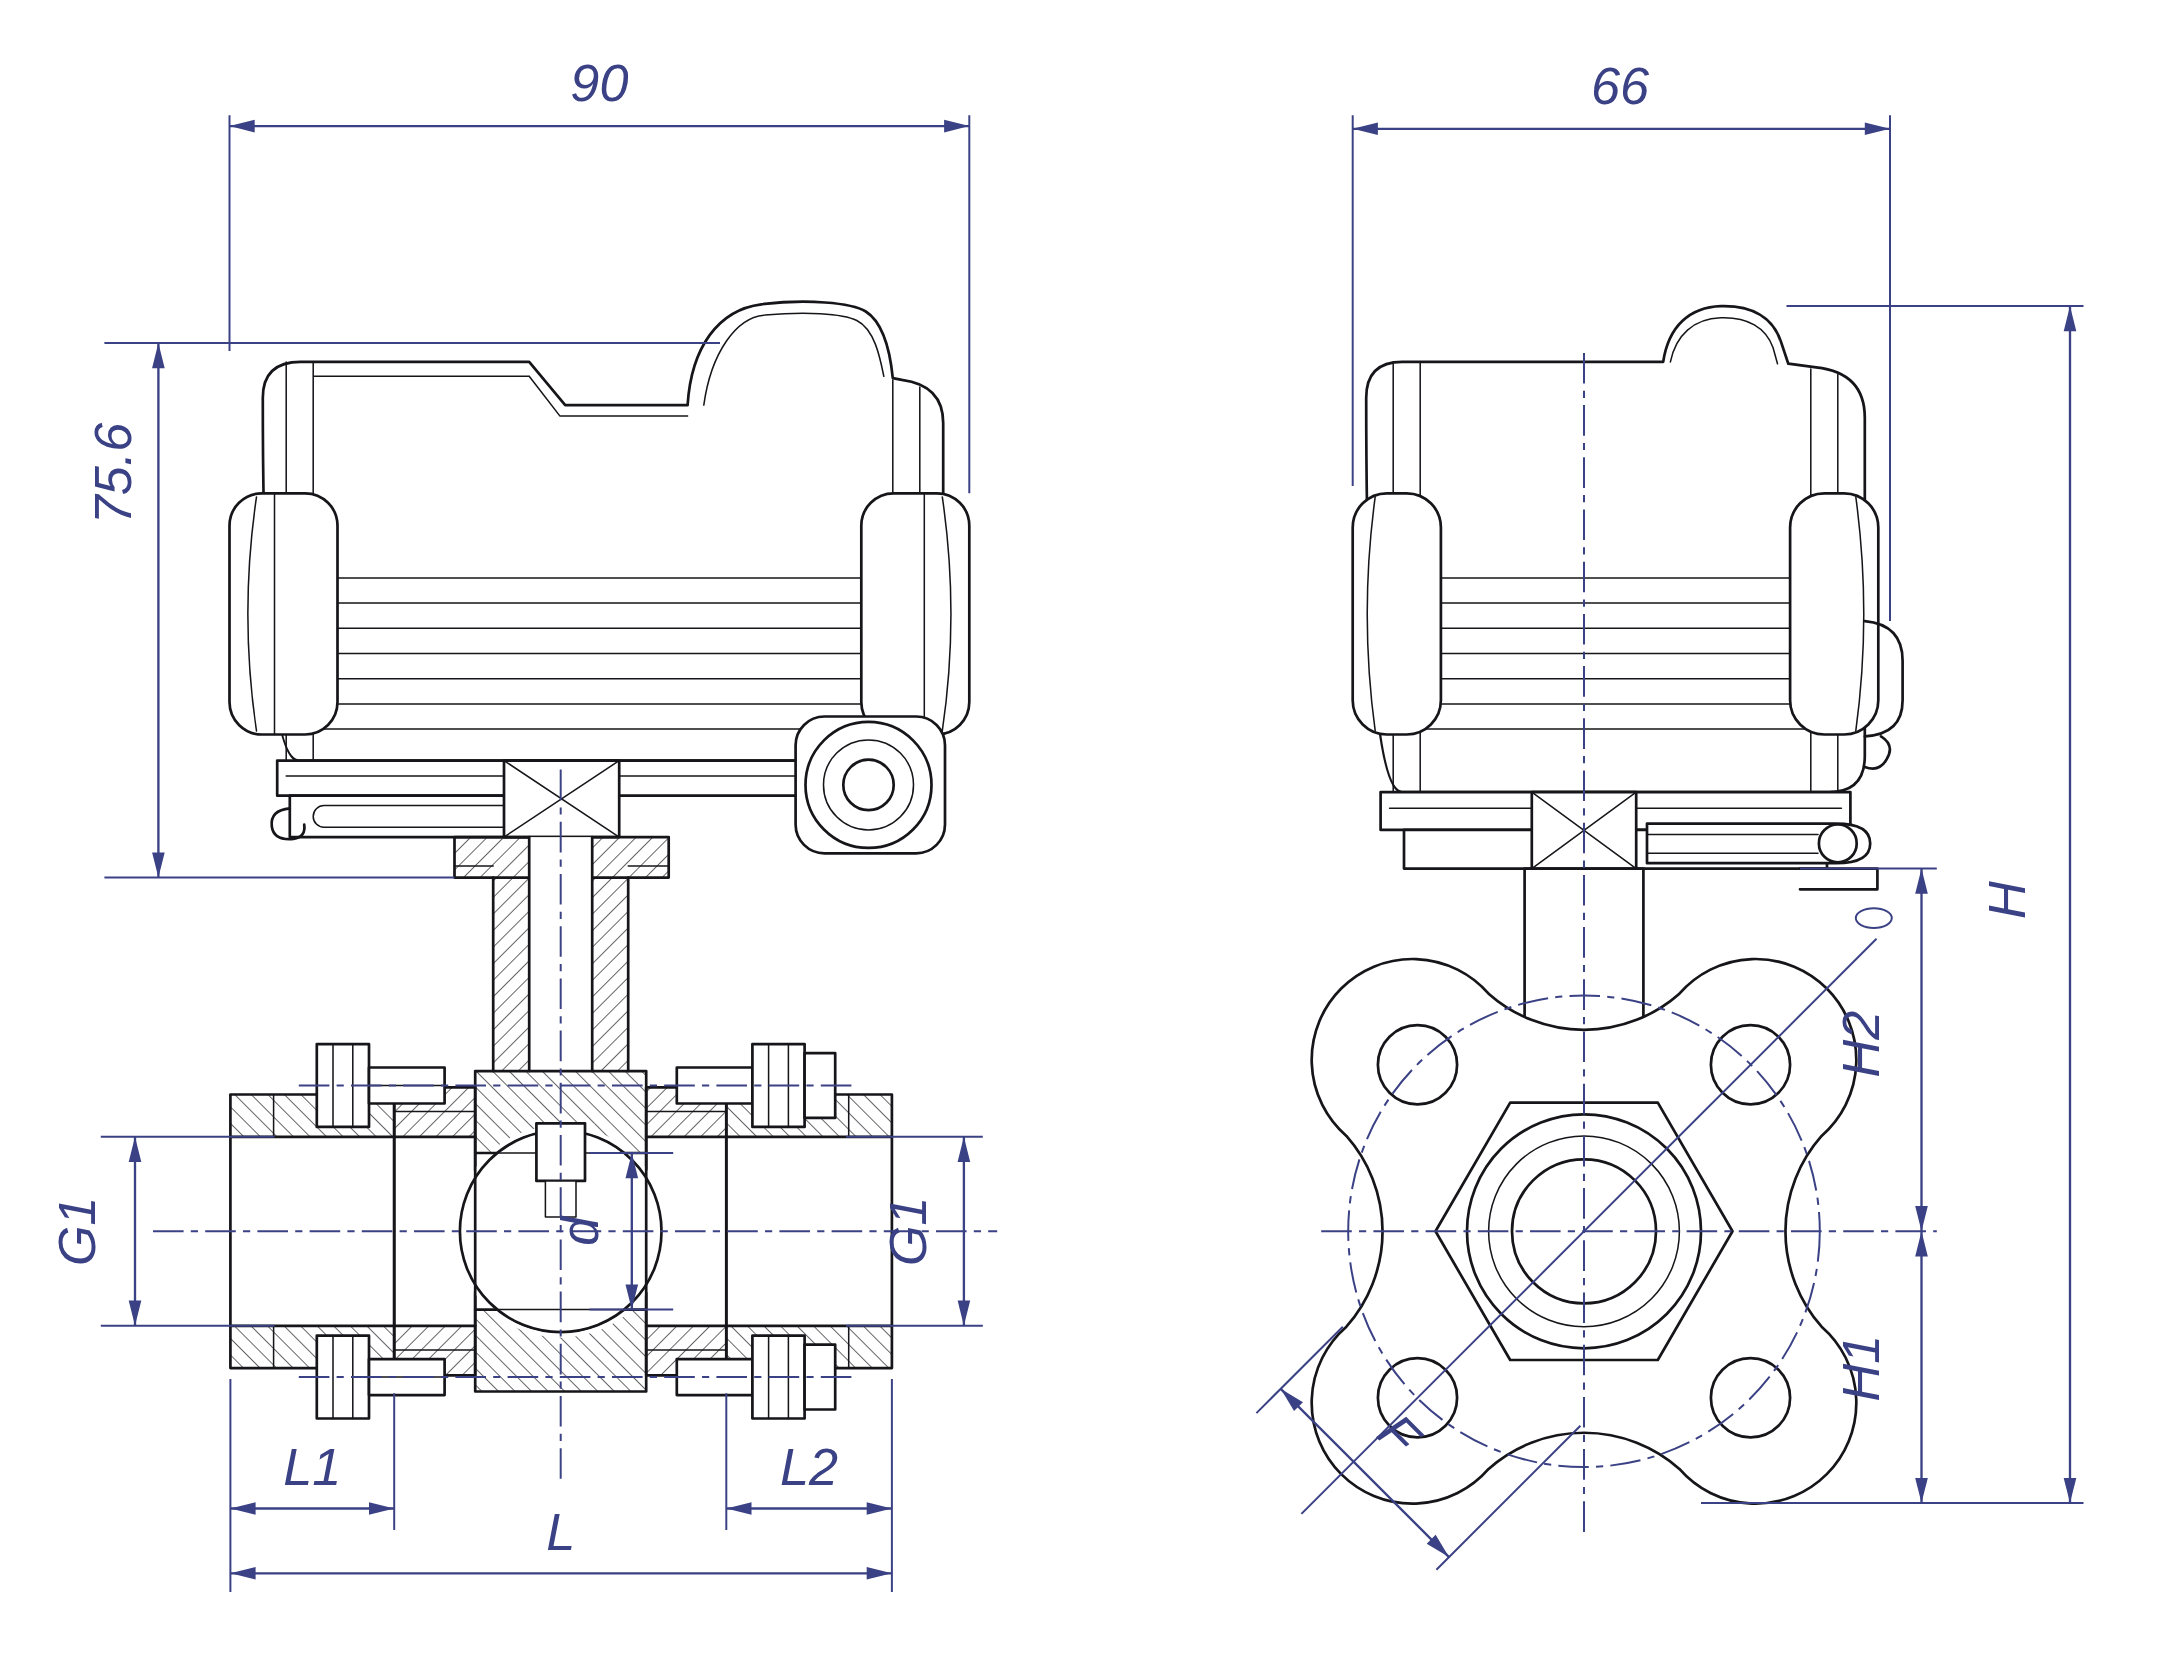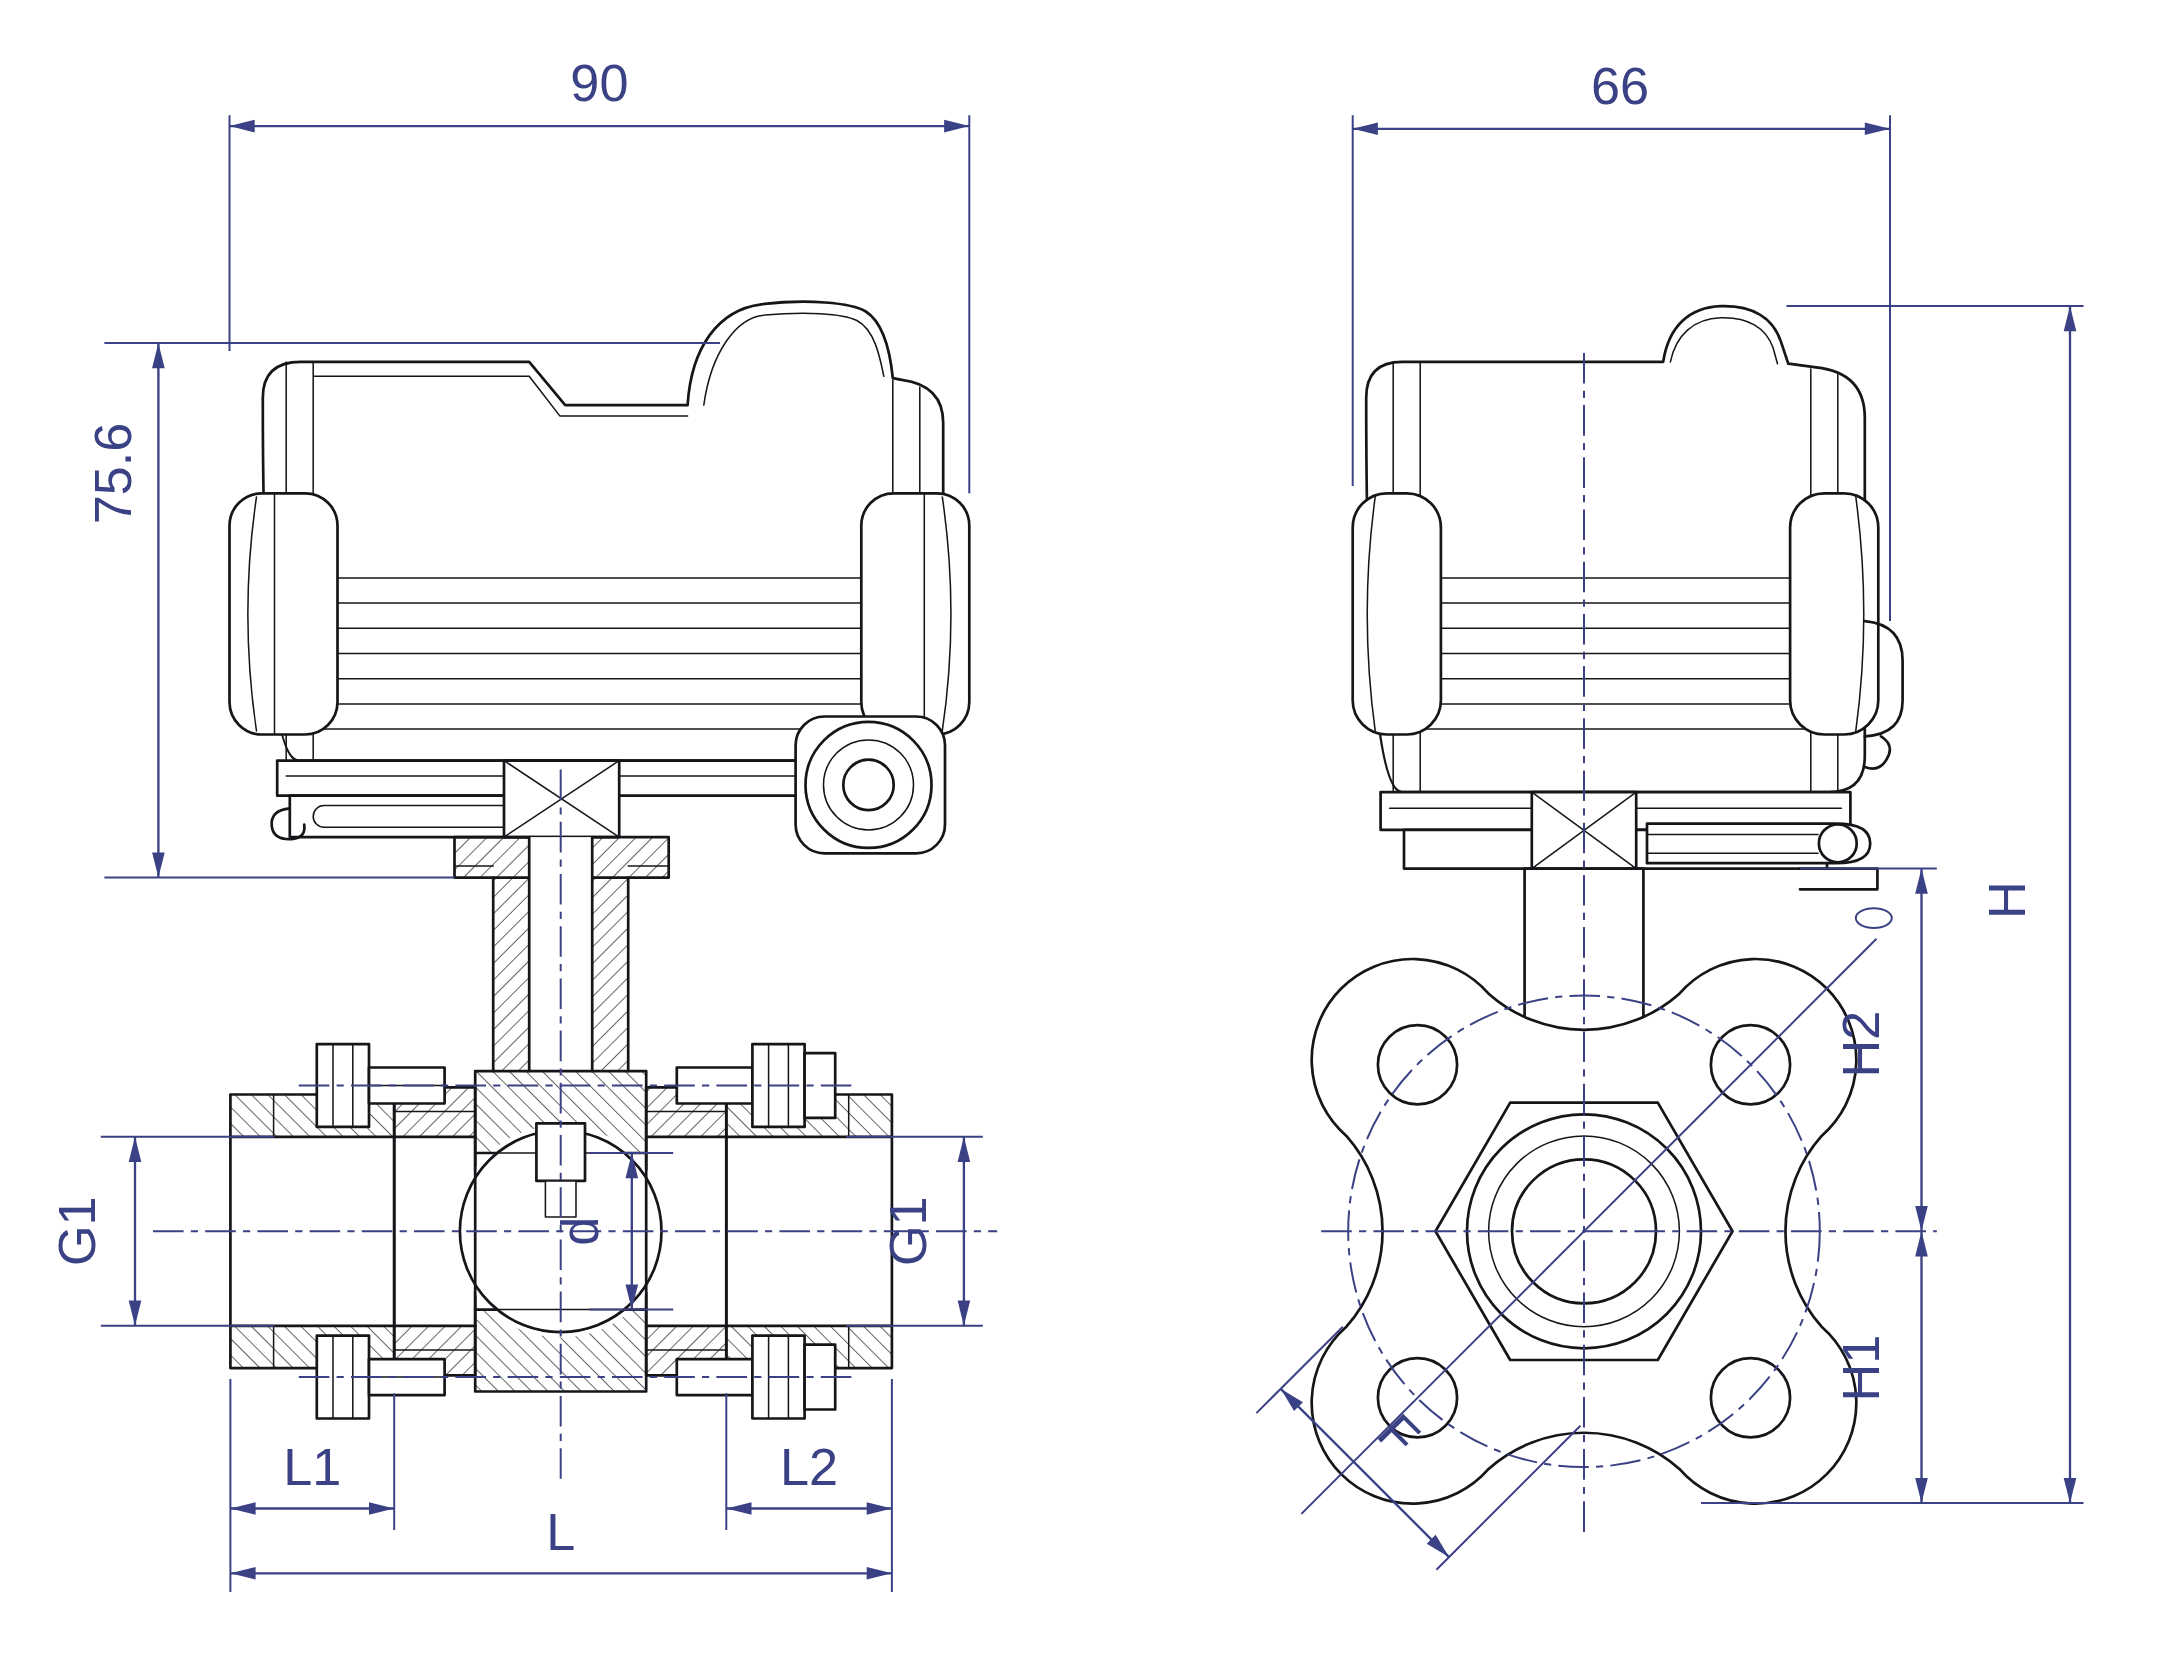--- a/index.html
+++ b/index.html
@@ -2,21 +2,21 @@
 <html style="--line: #16161a; --dim: #3a4184; --hatch: #2b2b30; --bg: #ffffff;font-size:14.4px"><head>
 <meta charset="utf-8">
 <style>
   :root{
     --line:#16161a;
     --dim:#3a4184;
     --hatch:#2b2b30;
     --bg:#ffffff;
   }
   html,body{margin:0;padding:0;background:var(--bg);}
-  .stage{width:2178px;height:1592px;background:var(--bg);}
+  .stage{width:2178px;height:1592px;background:var(--bg);font-style:italic;}
   svg{display:block;}
   .ln{stroke:var(--line);stroke-width:3;fill:none;stroke-linejoin:round;stroke-linecap:round;}
   .tn{stroke:var(--line);stroke-width:1.7;fill:none;stroke-linejoin:round;stroke-linecap:round;}
   .wh{fill:#ffffff;}
   .dim{stroke:var(--dim);stroke-width:2.6;fill:none;}
   .dth{stroke:var(--dim);stroke-width:2.2;fill:none;}
   .cl{stroke:var(--dim);stroke-width:2.2;fill:none;stroke-dasharray:34 8 8 8;}
   .af{fill:var(--dim);}
   .hl{stroke:var(--hatch);stroke-width:1.6;}
   .dimt{font-family:"Liberation Sans", sans-serif;font-size:58px;fill:var(--dim);}

